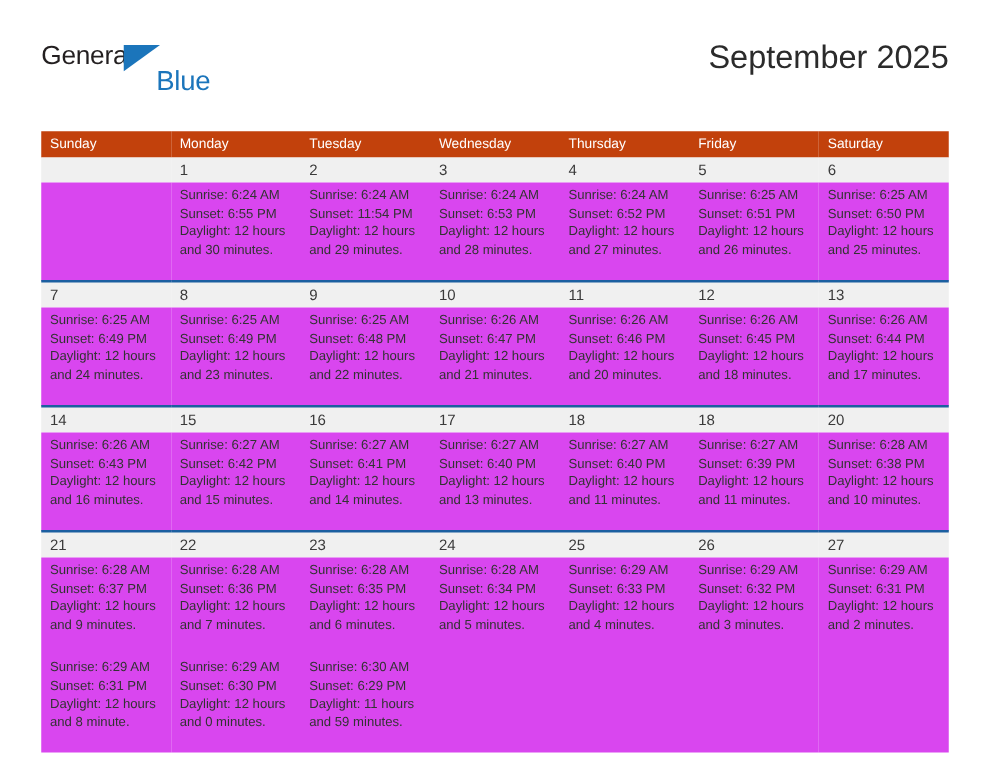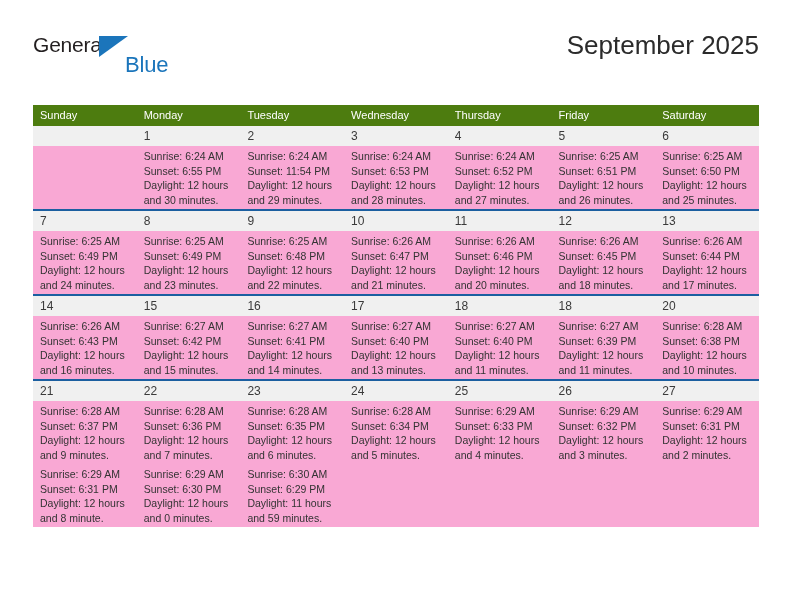--- a/index.html
+++ b/index.html
@@ -91,21 +91,21 @@
   .calendar {
     position: absolute;
     left: 33px;
     top: 105px;
     width: 726px;
     border-collapse: collapse;
     table-layout: fixed;
   }
 
   .calendar th {
-    background: #4d7c0f;
+    background: #c2410c;
     color: #ffffff;
     font-size: 11px;
     font-weight: normal;
     text-align: left;
     padding: 4px 0 4px 7px;
     height: 13px;
     line-height: 13px;
     border: none;
   }
 
@@ -119,26 +119,26 @@
     height: 14px;
   }
   .daynum-row.first td {
     border-top: none;
   }
   .daynum-row td.empty {
     background: #f0f0f0;
   }
 
   .info-row td {
-    background: #f9a8d4;
+    background: #d946ef;
     vertical-align: top;
     font-size: 10.5px;
     color: #333333;
     line-height: 14.5px;
-    padding: 3px 6px 2px 7px;
+    padding: 3px 6px 17px 7px;
     height: 58px;
   }
   .info-row td .line {
     white-space: nowrap;
   }
   .info-row td.empty .line {
     visibility: hidden;
   }
 </style>
 </head>

